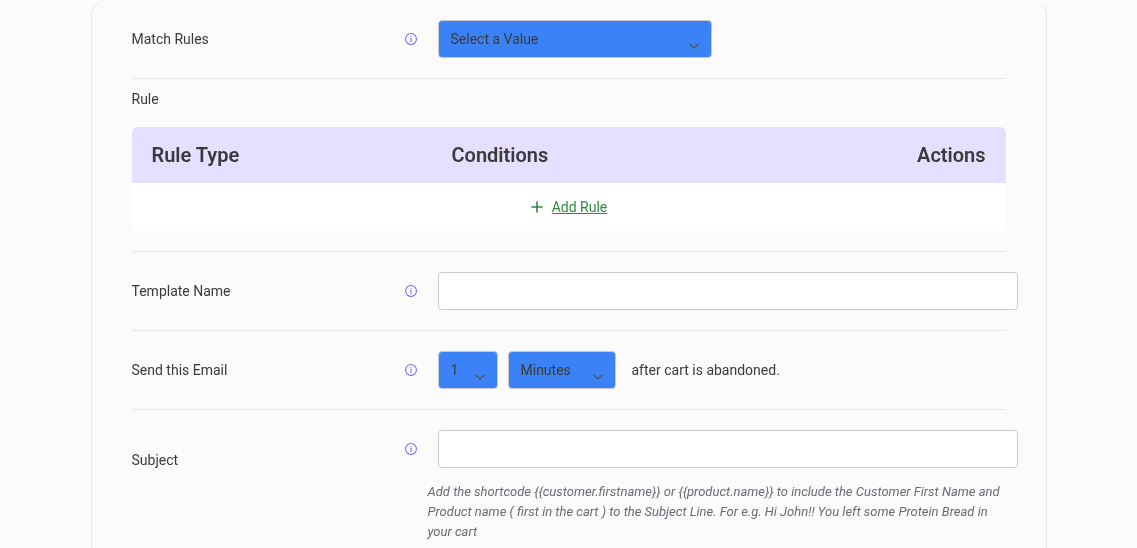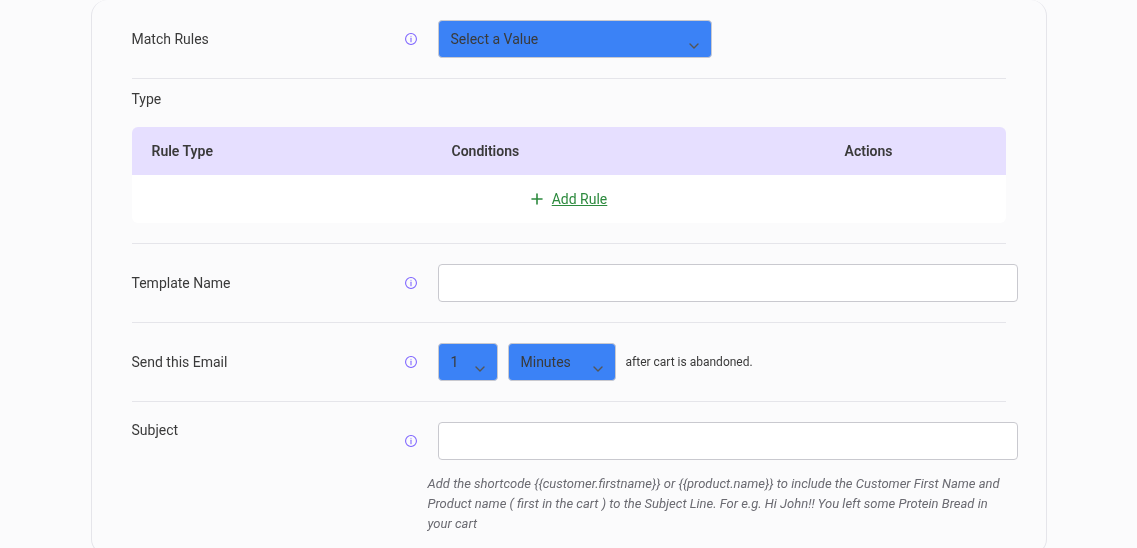--- a/index.html
+++ b/index.html
@@ -111,27 +111,27 @@
     .rules-table {
       margin: 0 40px;
       border-radius: 6px;
       overflow: hidden;
     }
     .rules-header-row {
       background: #e6dfff;
       display: flex;
       padding: 16px 20px;
       font-weight: 600;
-      font-size: 14px;
+      font-size: 20px;
       color: #3a3a3a;
     }
     .col-type { flex: 0 0 300px; }
     .col-cond { flex: 0 0 300px; }
     .col-vals { flex: 0 0 300px; }
-    .col-act { flex: 1; text-align: center; }
+    .col-act { flex: 1; text-align: right; }
     .rules-body-row {
       background: #ffffff;
       padding: 16px 20px;
       display: flex;
       align-items: center;
       justify-content: center;
     }
     .add-rule {
       display: inline-flex;
       align-items: center;
@@ -144,29 +144,30 @@
       font-size: 14px;
     }
     .plus-icon {
       width: 14px;
       height: 14px;
       display: inline-flex;
       align-items: center;
       justify-content: center;
     }
     .after-text {
-      font-size: 12px;
-      color: #3a3a3a;
+      font-size: 14px;
+      color: #3a3a3a;
+      margin-left: 6px;
     }
     .subject-section {
       padding: 20px 40px 14px 40px;
     }
     .subject-row {
       display: flex;
-      align-items: flex-start;
+      align-items: flex-end;
     }
     .help-text-wrap {
       padding: 0 40px 20px 40px;
       display: flex;
       font-style: italic;
     }
     .help-text-spacer {
       width: 272px;
       flex-shrink: 0;
     }
@@ -200,21 +201,21 @@
           <svg viewBox="0 0 10 6" width="10" height="6">
               <path d="M1 1 L5 5 L9 1" fill="none" stroke="#555" stroke-width="1.4" stroke-linecap="round" stroke-linejoin="round"></path>
             </svg>
         </span>
       </div>
     </div>
   </div>
 
   <div class="divider"></div>
 
-  <div class="rules-heading">Type</div>
+  <div class="rules-heading">Rule</div>
 
   <div class="rules-table">
     <div class="rules-header-row">
       <div class="col-type">Rule Type</div>
       <div class="col-cond">Conditions</div>
       <div class="col-act">Actions</div>
     </div>
     <div class="rules-body-row">
       <div class="add-rule">
         <span class="plus-icon">

